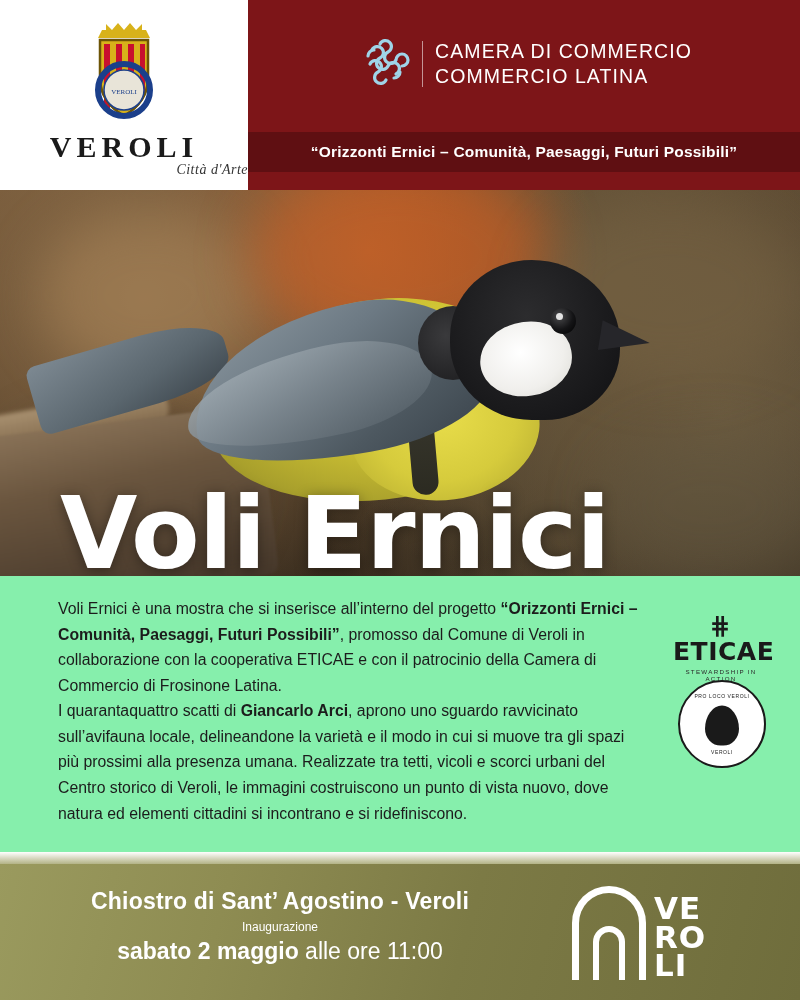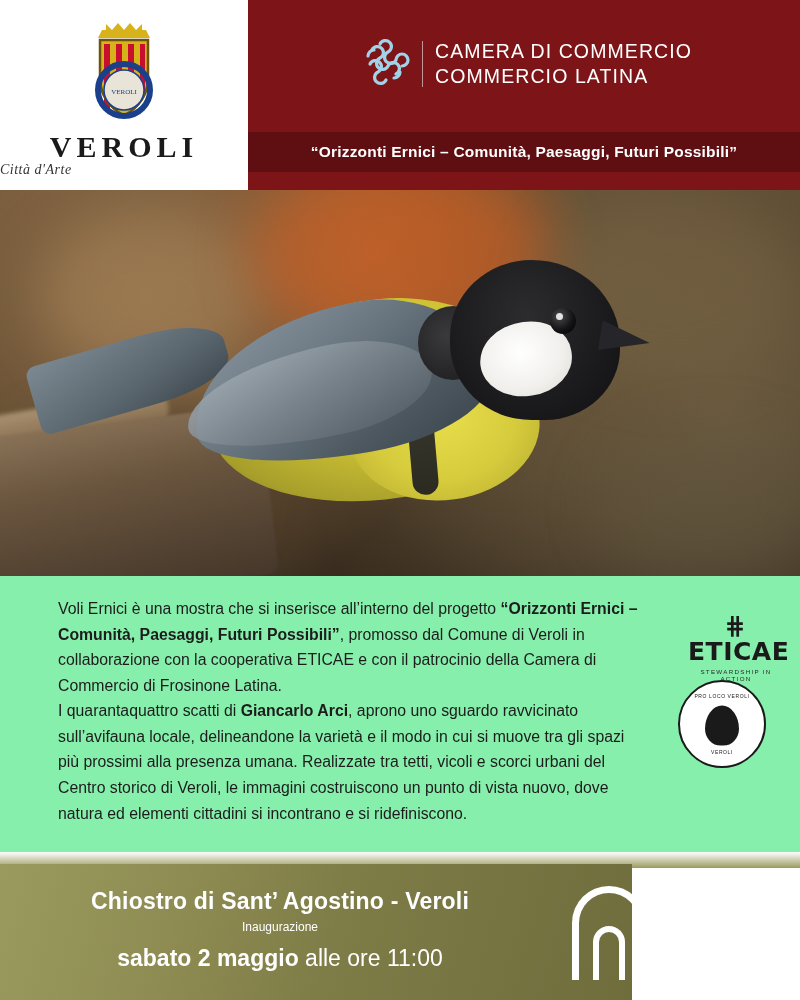--- a/index.html
+++ b/index.html
@@ -54,21 +54,21 @@
     font-weight: bold;
     letter-spacing: 5px;
     color: #1a1a1a;
     font-family: "Liberation Serif", serif;
   }
   .veroli-sub {
     position: absolute;
     top: 162px;
     left: 0;
     width: 248px;
-    text-align: left;
+    text-align: right;
     font-size: 14px;
     font-style: italic;
     color: #333333;
     font-family: "Liberation Serif", serif;
     letter-spacing: 0.5px;
   }
   .cdc {
     position: absolute;
     top: 38px;
     left: 358px;
@@ -301,21 +301,21 @@
     line-height: 1.62;
     color: #1c1c1c;
   }
   .body-text p { margin: 0; }
   .body-text .para2 { margin-top: 0; }
   .body-text b { font-weight: bold; }
 
   .eticae {
     position: absolute;
     top: 38px;
-    left: 688px;
+    left: 673px;
     width: 96px;
     text-align: center;
   }
   .eticae-word {
     font-size: 25px;
     font-weight: bold;
     color: #1a1a1a;
     letter-spacing: 0.5px;
     font-family: "DejaVu Sans", sans-serif;
     line-height: 1;
@@ -362,21 +362,21 @@
     left: 0; right: 0;
     text-align: center;
   }
   .pl-top { top: 6px; }
   .pl-bottom { bottom: 6px; }
 
   
   .footer {
     position: absolute;
     top: 864px; left: 0;
-    width: 632px;
+    width: 800px;
     height: 136px;
     background: linear-gradient(105deg, #9a9a5e 0%, #8e8c52 28%, #7c7a45 58%, #6f6d3c 100%);
   }
   .footer-fade {
     position: absolute;
     top: 852px; left: 0;
     width: 800px;
     height: 16px;
     background: linear-gradient(180deg, rgba(255,255,255,1) 0%, rgba(154,154,94,1) 100%);
   }
@@ -392,21 +392,21 @@
     font-size: 23px;
     font-weight: bold;
     letter-spacing: 0.2px;
   }
   .inaug {
     font-size: 12px;
     margin-top: 5px;
   }
   .when {
     font-size: 23px;
-    margin-top: 11px;
+    margin-top: 4px;
   }
   .when b { font-weight: bold; }
   .footer-logo {
     position: absolute;
     top: 22px;
     left: 572px;
     width: 200px;
     height: 96px;
   }
   .fl-arch {
@@ -507,20 +507,21 @@
       <div class="bird-wing"></div>
       <div class="bird-wing-edge"></div>
       <div class="bird-nape"></div>
       <div class="bird-head"></div>
       <div class="bird-cheek"></div>
       <div class="bird-beak"></div>
       <div class="bird-eye"></div>
       <div class="bird-eye-glint"></div>
     </div>
 
+    <div class="title-overlay">Voli Ernici</div>
   </div>
 
   <div class="body-area">
     <div class="body-text">
       <p><span>Voli Ernici è una mostra che si inserisce all’interno del progetto </span><b>“Orizzonti Ernici – Comunità, Paesaggi, Futuri Possibili”</b><span>, promosso dal Comune di Veroli in collaborazione con la cooperativa ETICAE e con il patrocinio della Camera di Commercio di Frosinone Latina.</span></p>
       <p class="para2"><span>I quarantaquattro scatti di </span><b>Giancarlo Arci</b><span>, aprono uno sguardo ravvicinato sull’avifauna locale, delineandone la varietà e il modo in cui si muove tra gli spazi più prossimi alla presenza umana. Realizzate tra tetti, vicoli e scorci urbani del Centro storico di Veroli, le immagini costruiscono un punto di vista nuovo, dove natura ed elementi cittadini si incontrano e si ridefiniscono.</span></p>
     </div>
 
     <div class="eticae">
       <div class="eticae-word"><span class="bar">⋕</span><span>ETICAE</span></div>
@@ -541,16 +542,21 @@
   <div class="footer-fade"></div>
   <div class="footer">
     <div class="footer-left">
       <div class="venue">Chiostro di Sant’ Agostino - Veroli</div>
       <div class="inaug">Inaugurazione</div>
       <div class="when"><b>sabato 2 maggio</b><span> alle ore 11:00</span></div>
     </div>
     <div class="footer-logo">
       <div class="fl-arch"></div>
       <div class="fl-arch-inner"></div>
+      <div class="fl-word">
+        <div>VE</div>
+        <div>RO</div>
+        <div>LI</div>
+      </div>
     </div>
   </div>
 
 </div>
 
 </body></html>

